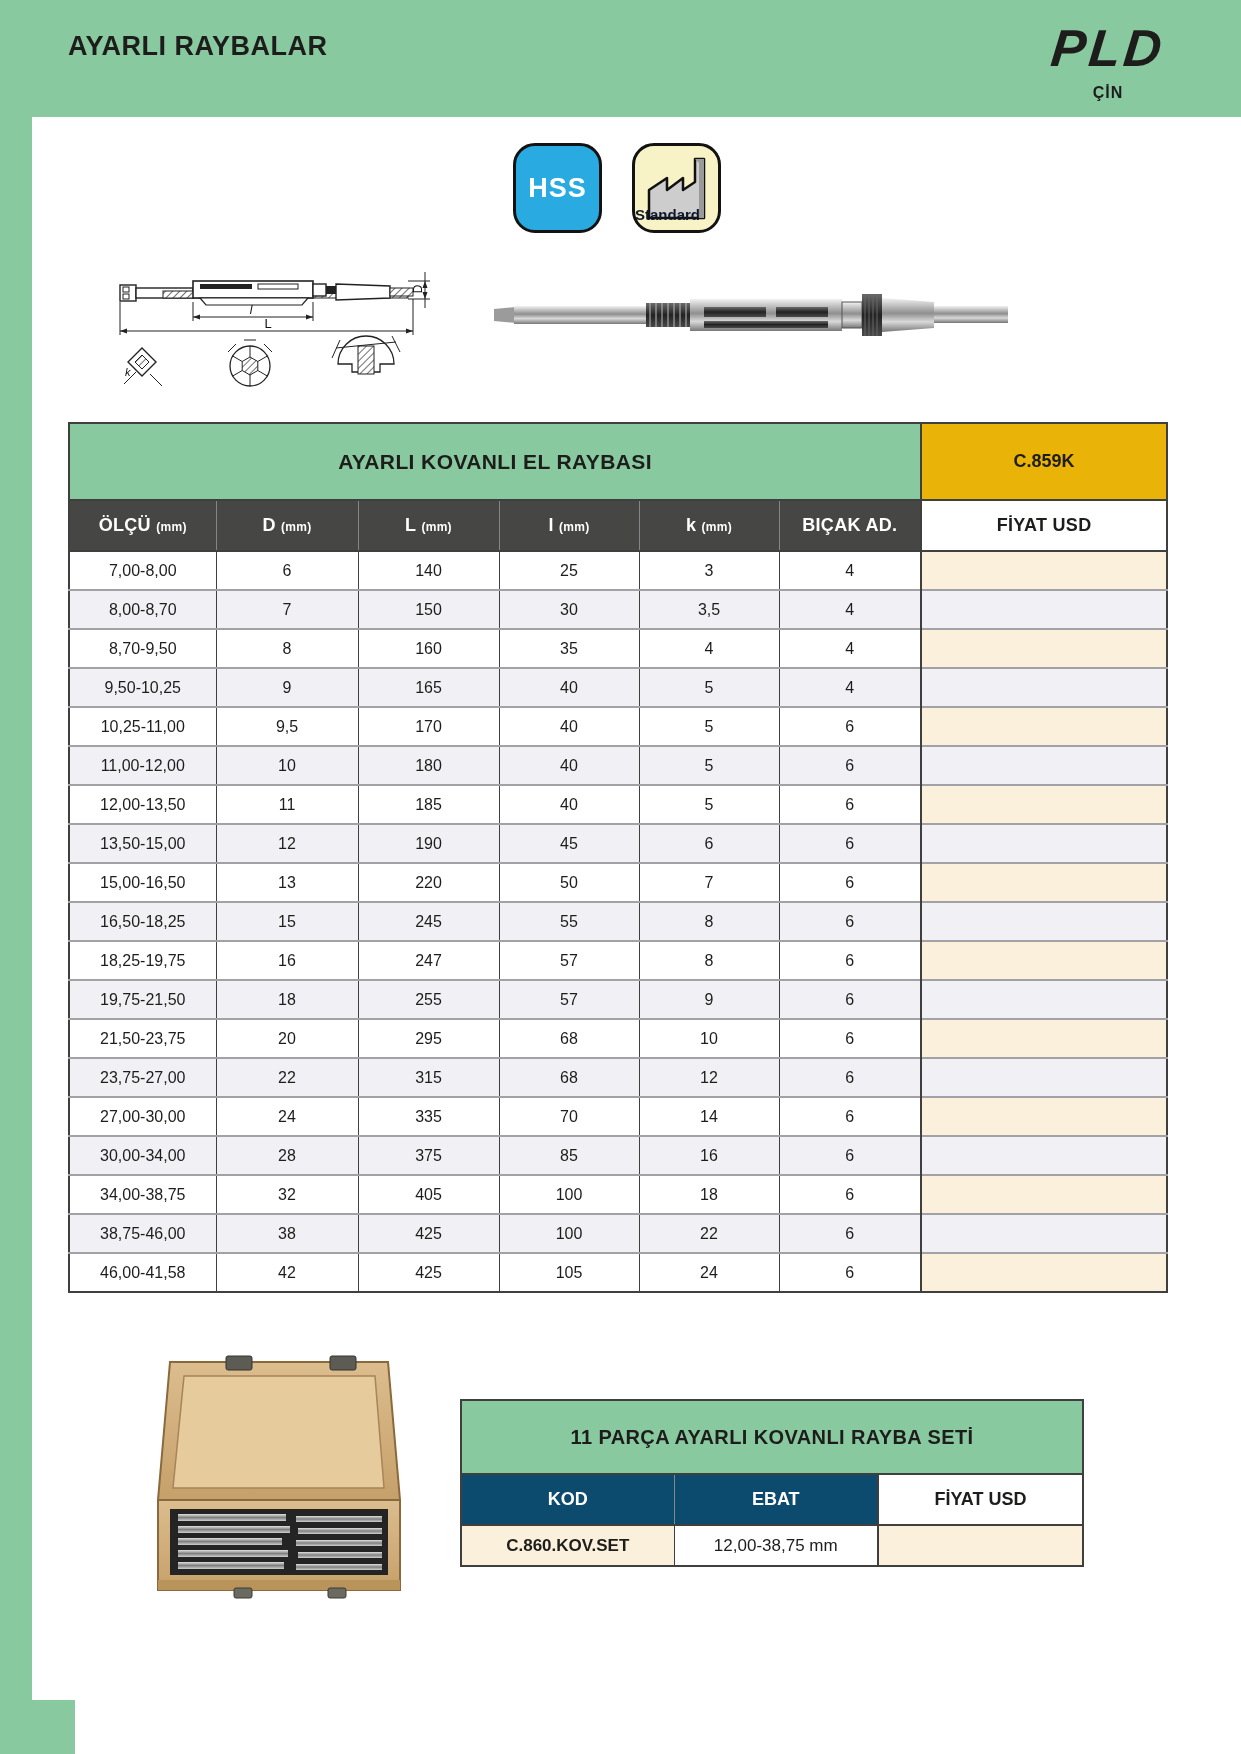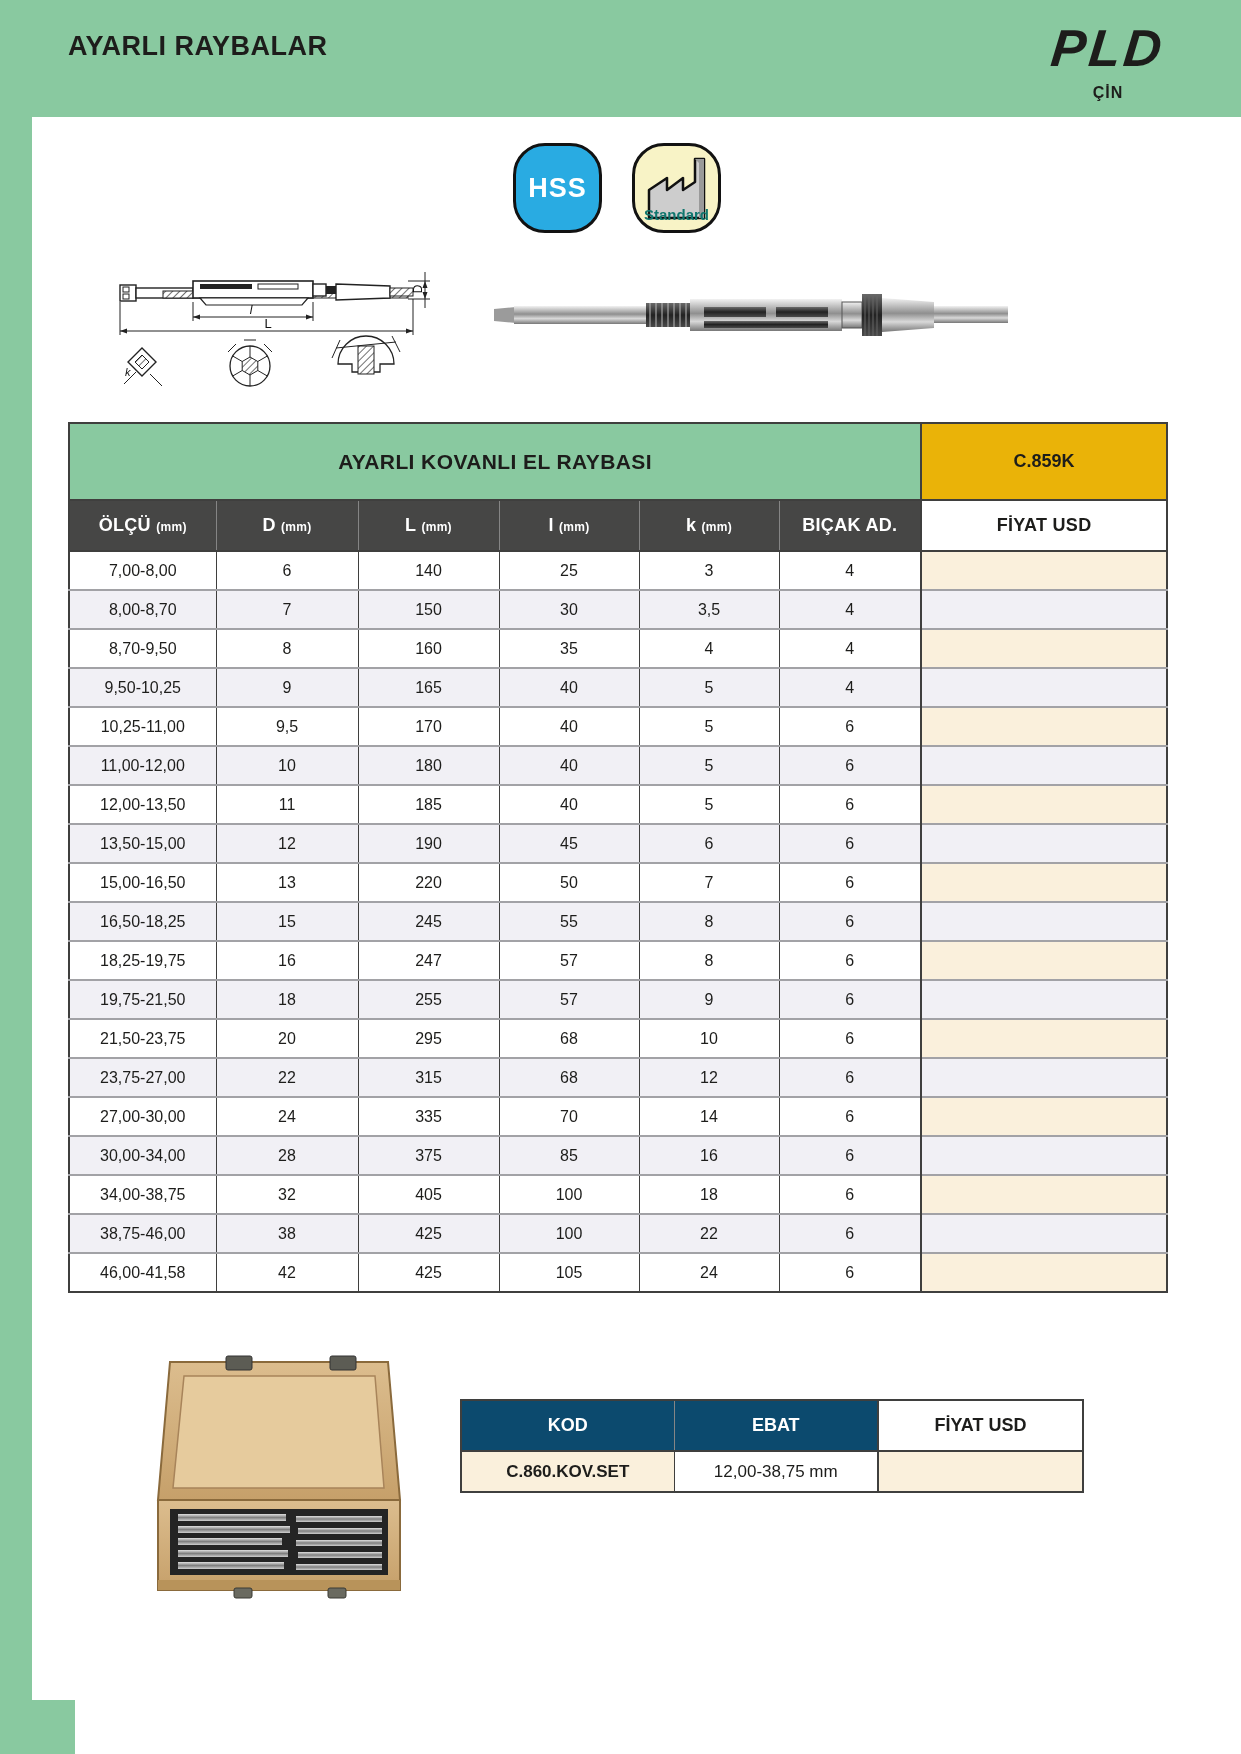--- a/index.html
+++ b/index.html
@@ -13,26 +13,26 @@
   .brand-logo{
     position:absolute;left:1048px;top:18px;width:120px;text-align:center;
     font-size:52px;font-weight:bold;font-style:italic;letter-spacing:3px;
     transform:skewX(-6deg);color:#1d1d1b;
   }
   .brand-country{position:absolute;left:1048px;top:84px;width:120px;text-align:center;font-size:16px;font-weight:bold;letter-spacing:1px;}
   
   .side-accent{position:absolute;left:0;top:117px;width:32px;height:1583px;background:#89c9a0;}
   .footer-accent{position:absolute;left:0;top:1700px;width:75px;height:54px;background:#89c9a0;}
   
-  .badge{position:absolute;top:143px;width:89px;height:90px;border:3px solid #121212;border-radius:32px;box-sizing:border-box;}
+  .badge{position:absolute;top:143px;width:89px;height:90px;border:3px solid #121212;border-radius:22px;box-sizing:border-box;}
   .badge-hss{left:513px;background:#29abe2;display:flex;align-items:center;justify-content:center;
     color:#fff;font-size:27px;font-weight:bold;letter-spacing:1px;}
   .badge-standard{left:632px;background:#f8f3c6;}
   .badge-standard svg{position:absolute;left:0;top:0;}
-  .standard-label{position:absolute;left:0;bottom:7px;width:100%;text-align:center;font-size:15px;font-weight:bold;color:#0f766e;}
+  .standard-label{position:absolute;left:0;bottom:7px;width:100%;text-align:left;font-size:15px;font-weight:bold;color:#0f172a;}
   
   .tech-drawing{position:absolute;left:108px;top:242px;}
   .product-photo{position:absolute;left:490px;top:278px;}
   .box-photo{position:absolute;left:138px;top:1352px;}
   
   table{border-collapse:collapse;table-layout:fixed;}
   .main-table{position:absolute;left:68px;top:422px;width:1098px;border:2px solid #3f3f3e;}
   .main-table .title-cell{
     height:73px;background:#89c9a0;text-align:center;font-size:21px;font-weight:bold;
     border-right:2px solid #3f3f3e;border-bottom:2px solid #3f3f3e;letter-spacing:.4px;
@@ -451,20 +451,23 @@
 </svg>
 
 <table class="set-table">
   <colgroup>
     <col style="width:213px">
       <col style="width:204px">
       <col style="width:205px">
   </colgroup>
   <tbody>
   <tr>
+    <td class="title-cell" colspan="3">11 PARÇA AYARLI KOVANLI RAYBA SETİ</td>
+  </tr>
+  <tr>
     <th>KOD</th>
     <th>EBAT</th>
     <th class="price-head">FİYAT USD</th>
   </tr>
   </tbody>
   <tbody>
       <tr>
         <td class="kod">C.860.KOV.SET</td>
         <td>12,00-38,75 mm</td>
         <td class="price"></td>

